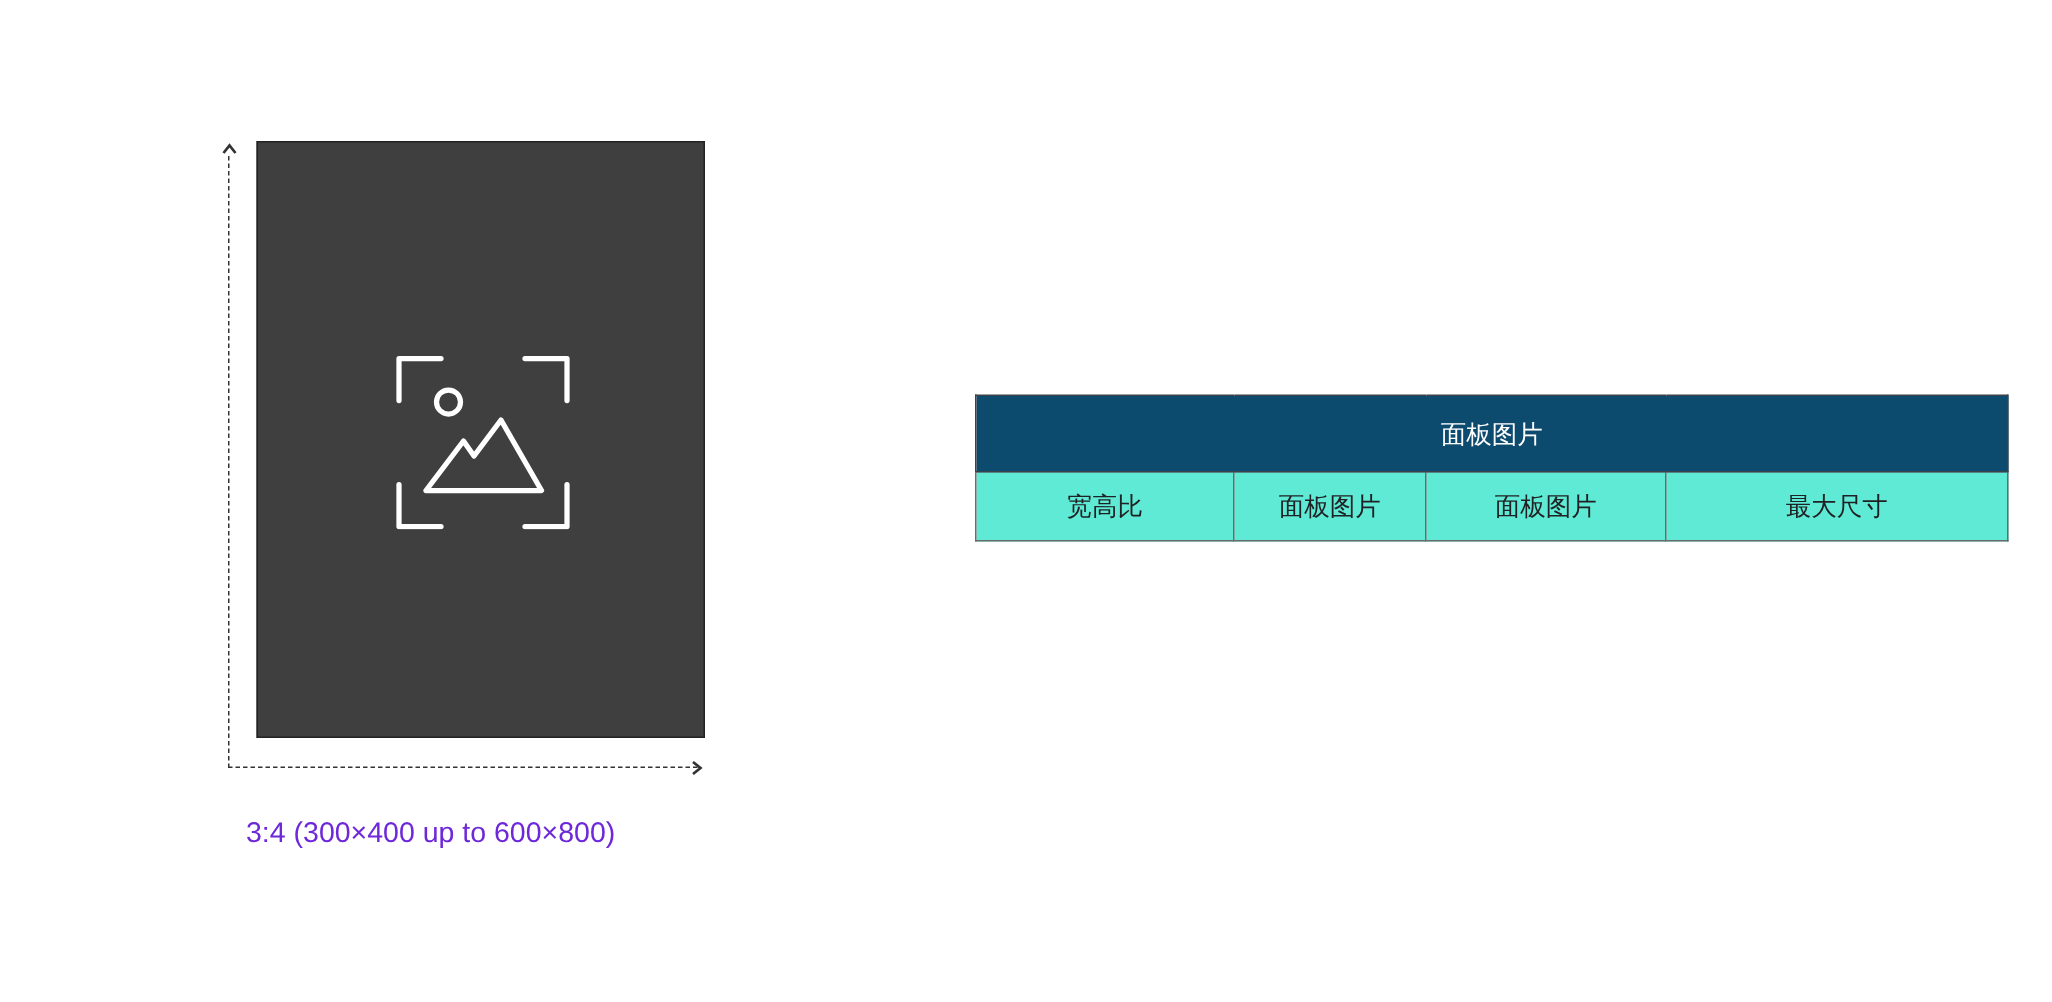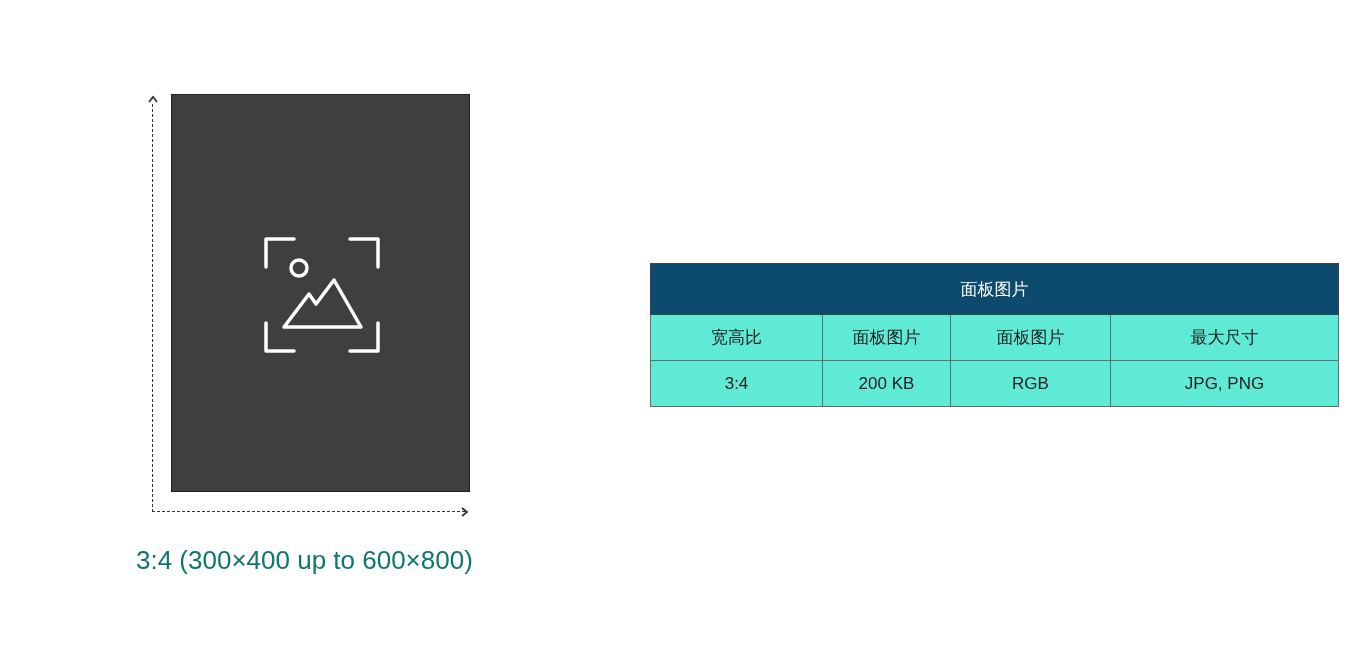--- a/index.html
+++ b/index.html
@@ -17,21 +17,21 @@
       position:absolute; left:152px; top:104px; width:0; height:408px;
       border-left:1.5px dashed #333;
     }
     .axis-h {
       position:absolute; left:152px; top:511px; width:313px; height:0;
       border-top:1.5px dashed #333;
     }
     .arrow-up { position:absolute; left:147px; top:94px; }
     .arrow-right { position:absolute; left:460px; top:506px; }
     .caption {
-      position:absolute; left:136px; top:545px; font-size:26px; color:#0f766e; white-space:nowrap;
+      position:absolute; left:164px; top:545px; font-size:19px; color:#6d28d9; white-space:nowrap;
     }
     .spec-table {
       position:absolute; left:650px; top:263px; width:688px;
       border-collapse:collapse; table-layout:fixed; font-size:17px;
     }
     .spec-table th.title {
       background:#0c4a6e; color:#ffffff; height:48px; font-weight:normal;
       text-align:center; border:1px solid #3c4049; font-size:17px;
     }
     .spec-table td {
@@ -78,20 +78,14 @@
       <th class="title" colspan="4">面板图片</th>
     </tr>
   </thead>
   <tbody>
     <tr>
       <td>宽高比</td>
       <td>面板图片</td>
       <td>面板图片</td>
       <td>最大尺寸</td>
     </tr>
-    <tr>
-      <td>3:4</td>
-      <td>200 KB</td>
-      <td>RGB</td>
-      <td>JPG, PNG</td>
-    </tr>
   </tbody>
 </table>
 
 </body></html>

